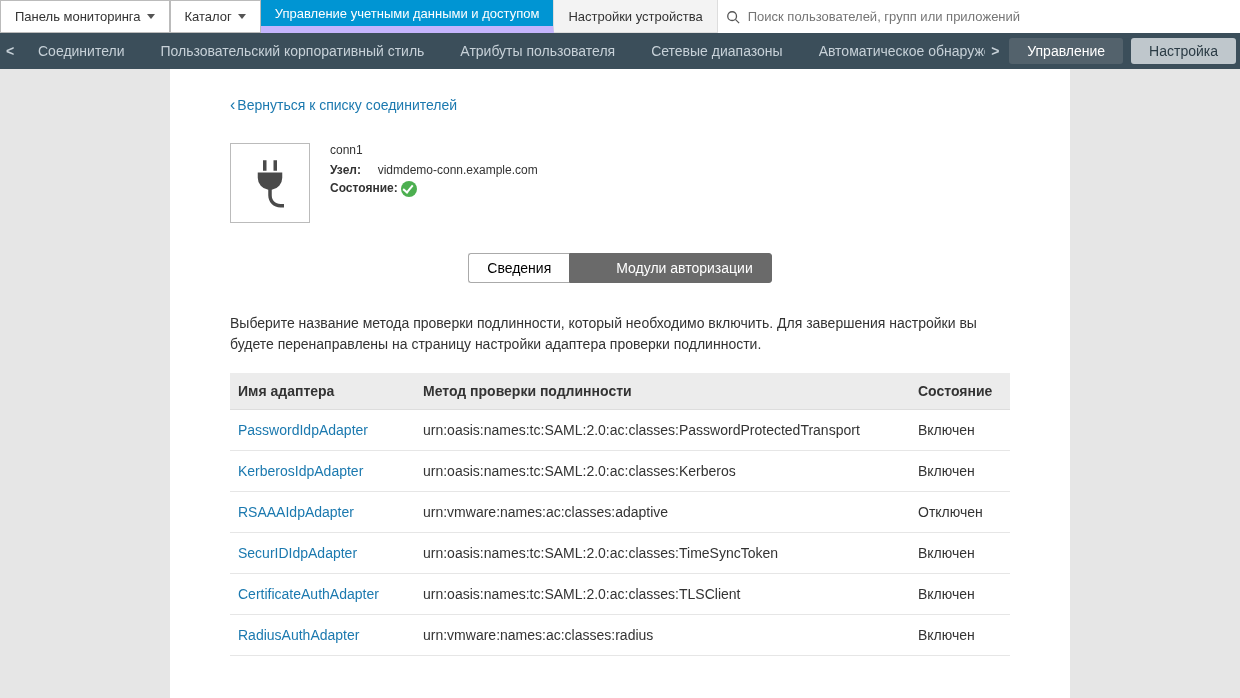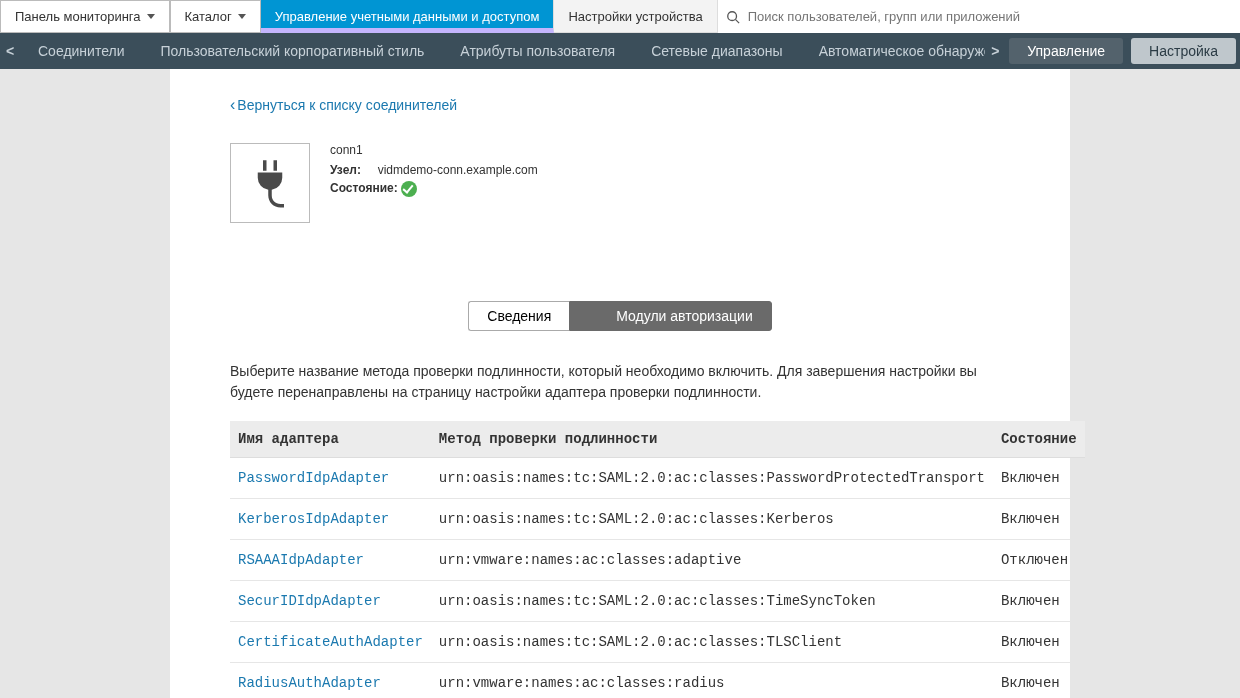--- a/index.html
+++ b/index.html
@@ -31,22 +31,21 @@
   white-space: nowrap;
   gap: 6px;
 }
 .top-tab.primary-dropdown {
   border: 1px solid #bbb;
   background: #fff;
 }
 .top-tab.active {
   background: #0095d3;
   color: #fff;
-  border-bottom: 5px solid #c4b5fd;
-  align-items: flex-end;
+  border-bottom: 7px solid #c4b5fd;
 }
 .dropdown-caret {
   width: 0; height: 0;
   border-left: 4px solid transparent;
   border-right: 4px solid transparent;
   border-top: 5px solid #555;
   display: inline-block;
 }
 .search-wrap {
   flex: 1;
@@ -169,21 +168,20 @@
   display: flex;
   justify-content: center;
   margin-top: 30px;
 }
 .tab-btn {
   padding: 6px 18px;
   font-size: 14px;
   border: 1px solid #aaa;
   background: #fff;
   cursor: pointer;
-  margin-top: 48px;
 }
 .tab-btn:first-child { border-radius: 3px 0 0 3px; border-right: none; }
 .tab-btn:last-child { border-radius: 0 3px 3px 0; }
 .tab-btn.active {
   background: #6a6a6a;
   color: #fff;
   border-color: #6a6a6a;
   padding-left: 46px;
 }
 
@@ -192,21 +190,20 @@
   color: #333;
   line-height: 1.5;
   font-size: 14px;
 }
 
 .adapter-table {
   width: 100%;
   margin-top: 18px;
   border-collapse: collapse;
   font-size: 14px;
-  font-family: Liberation Mono, monospace;
 }
 .adapter-table thead th {
   text-align: left;
   background: #ececec;
   padding: 10px 8px;
   font-weight: bold;
   color: #333;
   border-bottom: 1px solid #ddd;
 }
 .adapter-table tbody td {

